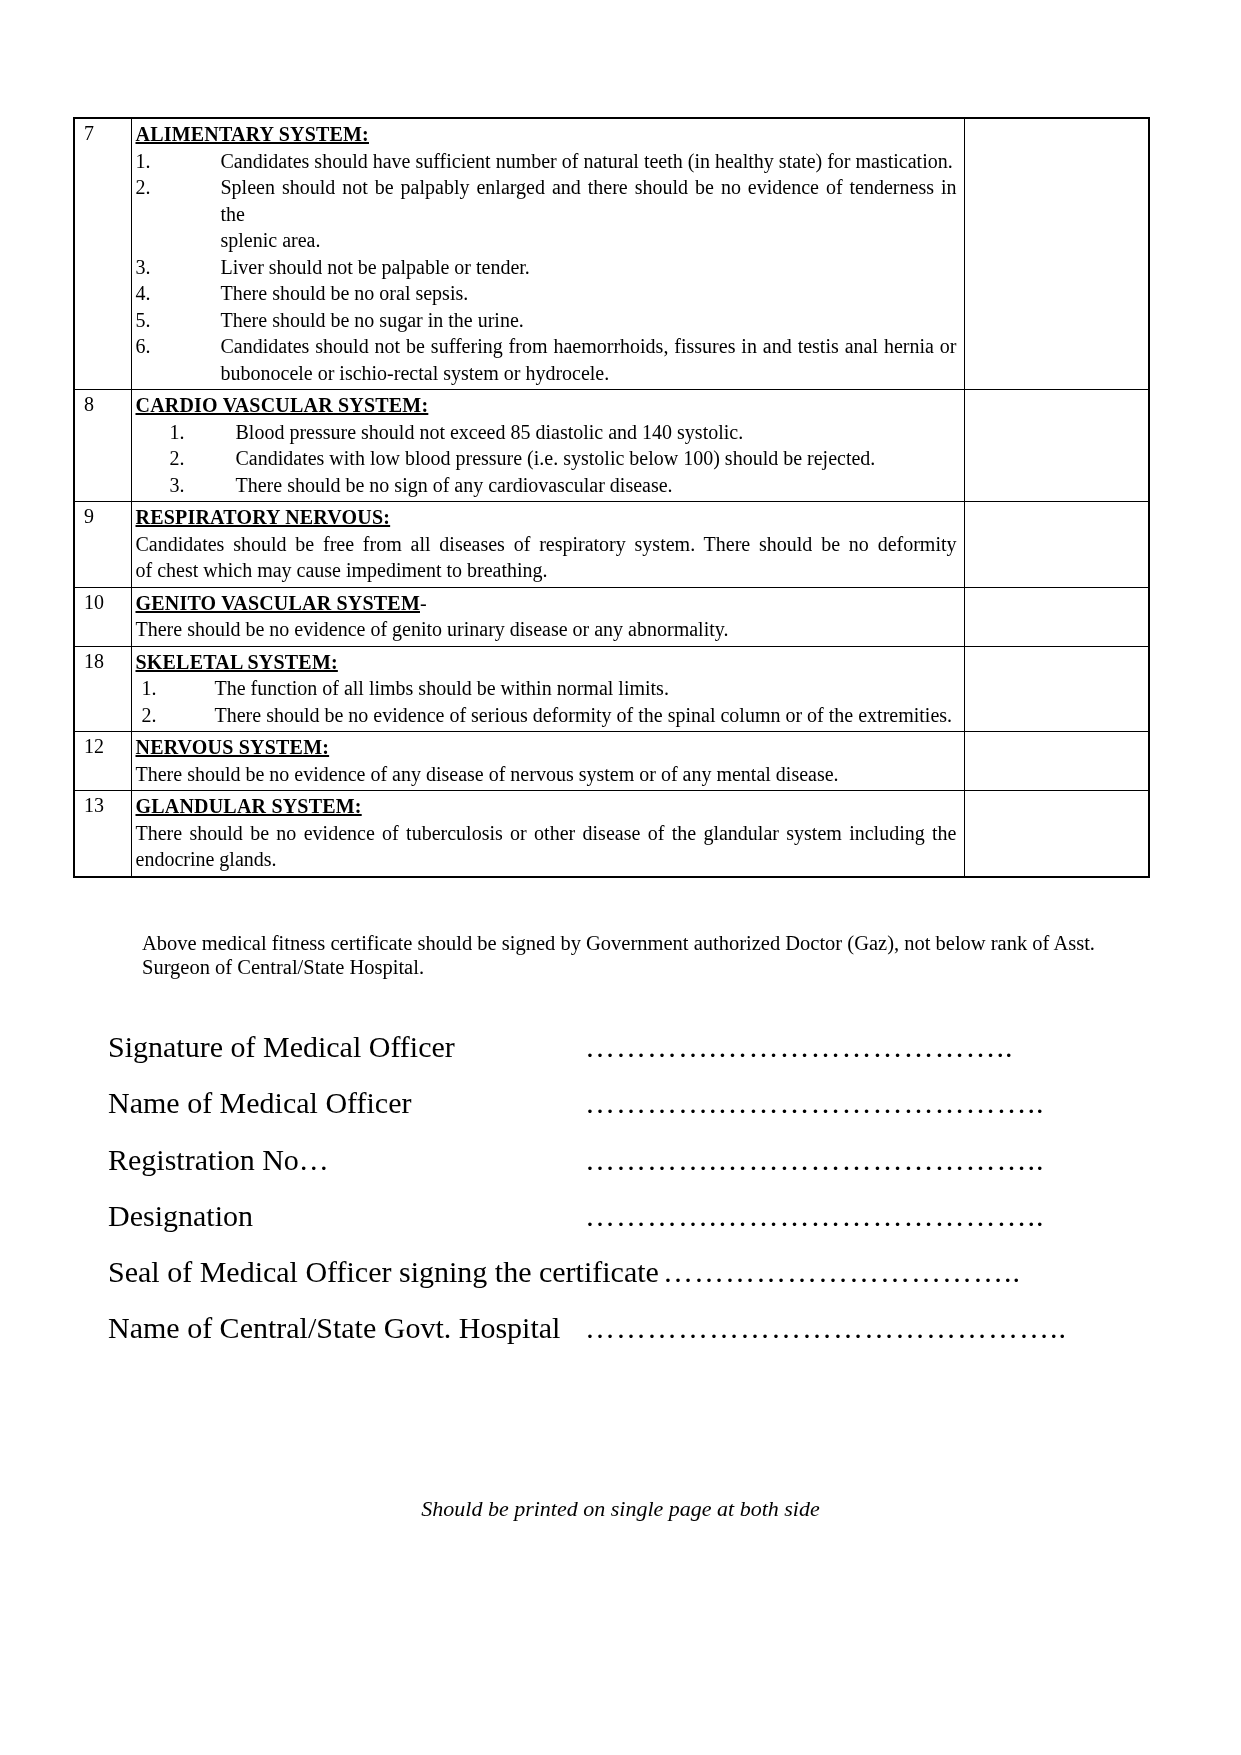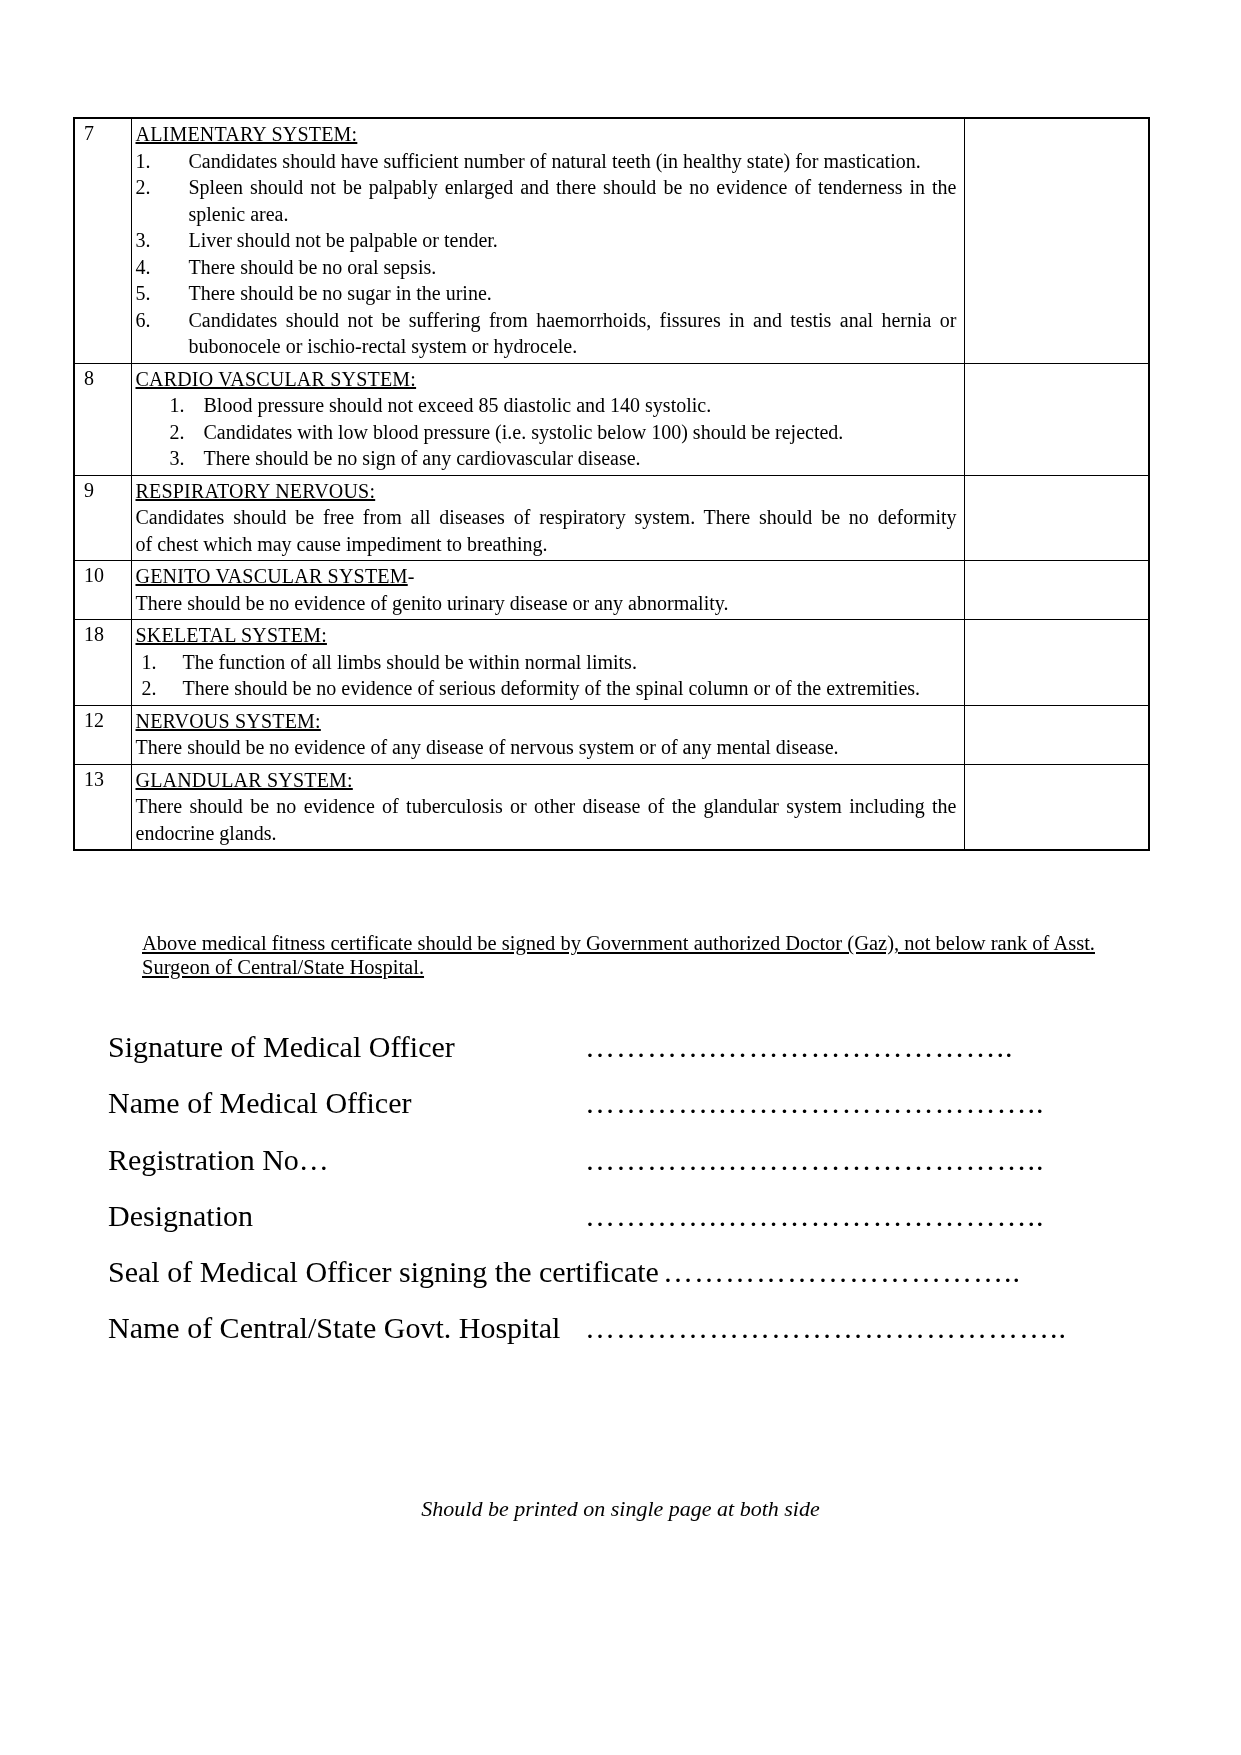--- a/index.html
+++ b/index.html
@@ -27,40 +27,40 @@
   td.numcell{
     font-size:20px;line-height:26.5px;
     padding:1px 0 0 9px;
   }
   td.bodycell{
     font-size:20px;line-height:26.5px;
     padding:2px 7px 3px 4px;
   }
   td.remarkscell{ }
   .sys-title{
-    font-weight:normal;
+    font-weight:bold;
     text-decoration:underline;
     letter-spacing:0.2px;
   }
   .suffix-no-u{display:inline-block;text-decoration:none;}
   .item{display:flex;}
   .inum{flex:0 0 53px;}
-  .itext{flex:1;min-width:0;}
+  .itext{flex:1;min-width:0;margin-left:32px;}
   tr.row-8 .item{padding-left:34px;}
   tr.row-8 .inum{flex:0 0 34px;}
   tr.row-11 .item{padding-left:6px;}
   tr.row-11 .inum{flex:0 0 41px;}
   .ln{}
   .j{text-align:justify;text-align-last:justify;}
   
   .note{
     position:absolute;left:142px;top:931px;width:980px;
     font-size:20.5px;line-height:24px;
   }
-  .note .ln{white-space:nowrap;text-decoration:underline;}
+  .note .ln{white-space:nowrap;}
   
   .sigs{
     position:absolute;left:108px;top:1032px;width:1040px;
   }
   .sig-row{
     position:relative;height:56.3px;
     font-size:30px;line-height:30px;
   }
   .sig-dots{
     position:absolute;left:477px;top:0;

